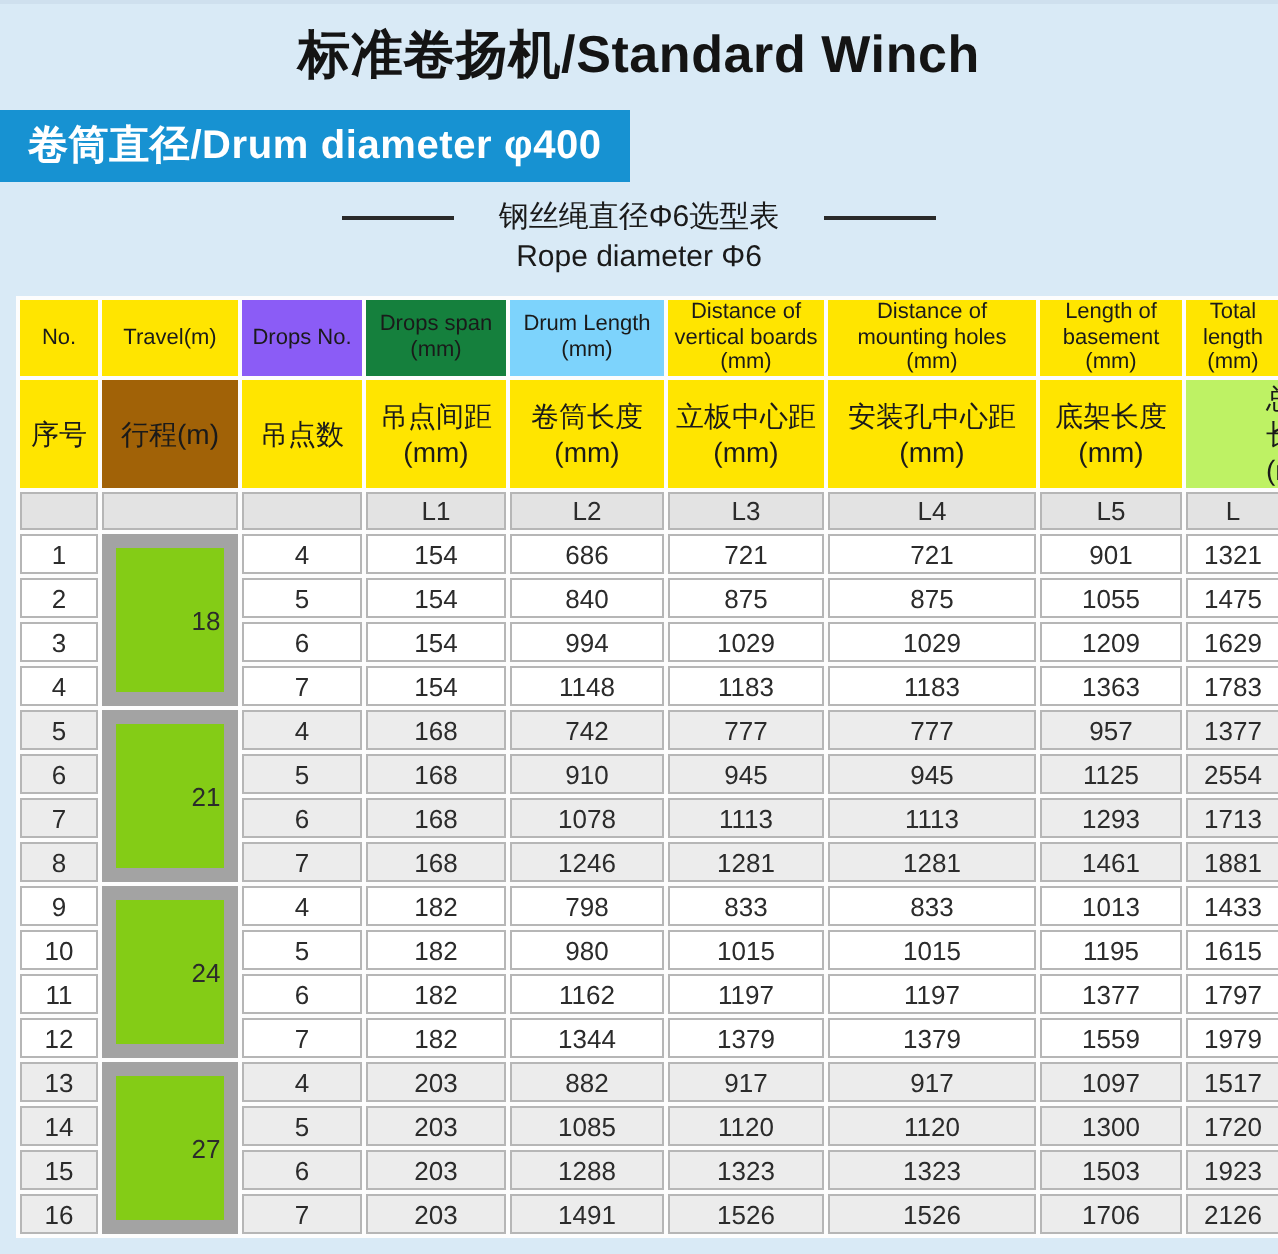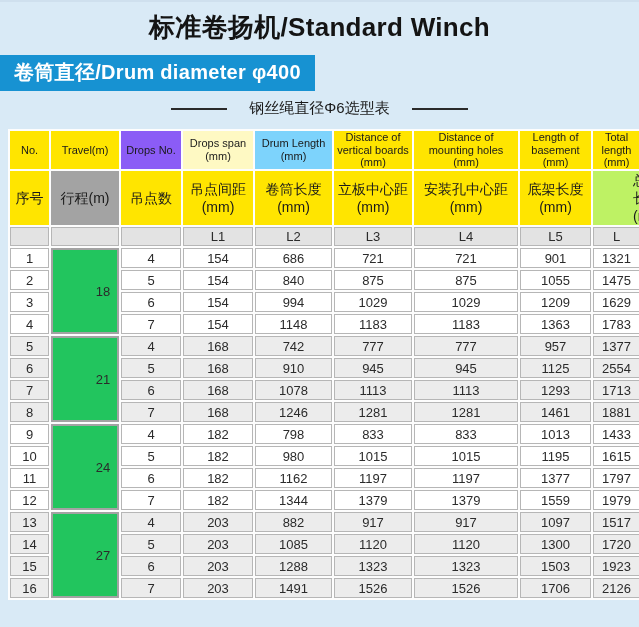--- a/index.html
+++ b/index.html
@@ -63,79 +63,80 @@
     border:1px solid #b6b6b6;
     height:17px; font-size:13px; color:#2b2b2b;
   }
   td.data {
     border:1px solid #b6b6b6;
     background:#fff;
     height:18px; font-size:13px; color:#2b2b2b;
   }
   tr.shade td.data { background:#ececec; }
   td.travel-cell {
-    border:2px solid #a3a3a3;
-    background:#22c55e;
+    border:7px solid #a3a3a3;
+    background:#84cc16;
     font-size:13px; color:#2b2b2b;padding-left:36px;
   }
 </style>
 </head>
 <body style="background: rgb(217, 234, 246);">
 
 <div class="title">标准卷扬机/Standard Winch</div>
 
 <div class="banner-wrap">
   <span class="banner" style="background: rgb(23, 146, 210); color: rgb(255, 255, 255);">卷筒直径/Drum diameter φ400</span>
 </div>
 
 <div class="subtitle">
   <div class="subtitle-line1">
     <span class="dash"></span>
     <span>钢丝绳直径Φ6选型表</span>
     <span class="dash"></span>
   </div>
+  <div class="subtitle-line2">Rope diameter Φ6</div>
 </div>
 
 <table class="spec">
   <colgroup>
     <col style="width:39px">
       <col style="width:68px">
       <col style="width:60px">
     <col style="width:70px">
       <col style="width:77px">
       <col style="width:78px">
     <col style="width:104px">
       <col style="width:71px">
       <col style="width:47px">
   </colgroup>
   <thead>
     <tr>
       <th class="h-en" style="background: rgb(255, 229, 0);">No.</th>
       <th class="h-en" style="background: rgb(255, 229, 0); margin-top: 35px;">Travel(m)</th>
       <th class="h-en" style="background: #8b5cf6;">Drops No.</th>
-      <th class="h-en" style="background: #fef9c3;">Drops span
+      <th class="h-en" style="background: #15803d;">Drops span
 (mm)</th>
       <th class="h-en" style="background: #7dd3fc; margin-top: 28px;">Drum Length
 (mm)</th>
       <th class="h-en" style="background: rgb(255, 229, 0);">Distance of
 vertical boards
 (mm)</th>
       <th class="h-en" style="background: rgb(255, 229, 0);">Distance of
 mounting holes
 (mm)</th>
       <th class="h-en" style="background: rgb(255, 229, 0);">Length of
 basement
 (mm)</th>
       <th class="h-en" style="background: rgb(255, 229, 0);">Total
 length
 (mm)</th>
     </tr>
     <tr>
       <th class="h-cn" style="background: rgb(255, 229, 0);">序号</th>
-      <th class="h-cn" style="background: #a3a3a3;">行程(m)</th>
+      <th class="h-cn" style="background: #a16207;">行程(m)</th>
       <th class="h-cn" style="background: rgb(255, 229, 0);">吊点数</th>
       <th class="h-cn" style="background: rgb(255, 229, 0);">吊点间距
 (mm)</th>
       <th class="h-cn" style="background: rgb(255, 229, 0);">卷筒长度
 (mm)</th>
       <th class="h-cn" style="background: rgb(255, 229, 0);">立板中心距
 (mm)</th>
       <th class="h-cn" style="background: rgb(255, 229, 0);">安装孔中心距
 (mm)</th>
       <th class="h-cn" style="background: rgb(255, 229, 0);">底架长度

